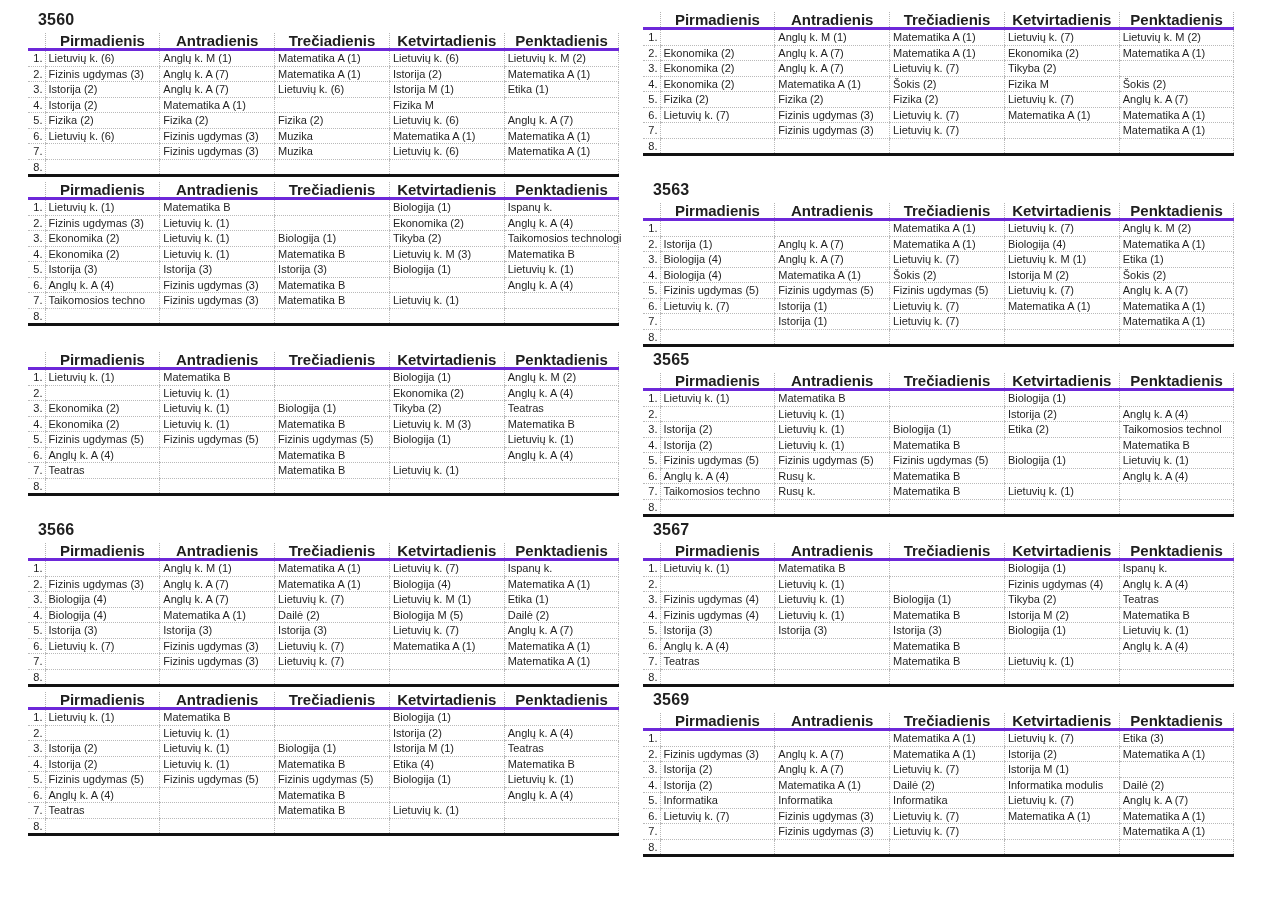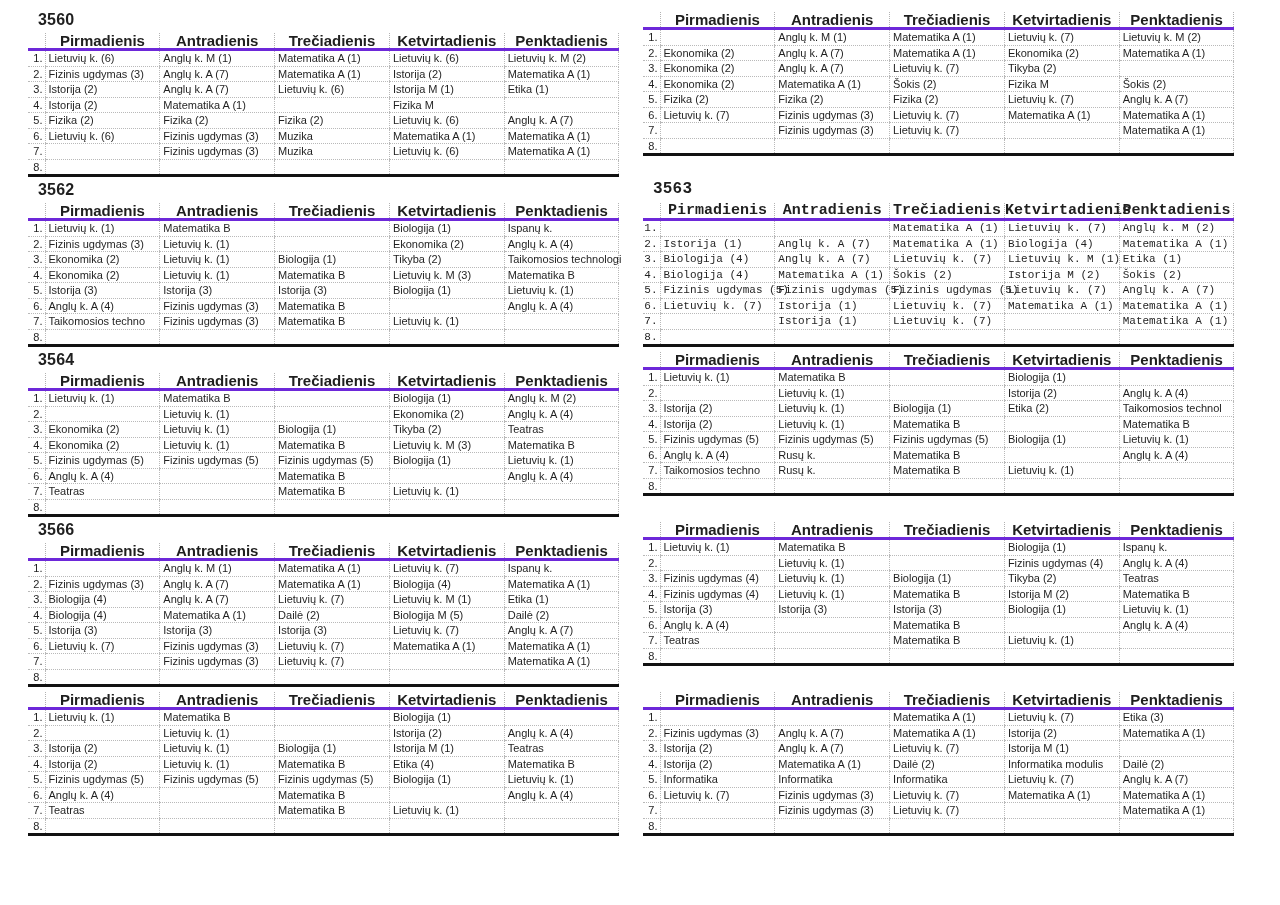--- a/index.html
+++ b/index.html
@@ -224,21 +224,20 @@
             <td></td>
             <td></td>
             <td></td>
             <td class="last"></td>
           </tr>
         </tbody>
     </table>
   </div>
 
   <div class="block" style="left: 28px; top: 182px;">
-    <div class="title">3562</div>
     <table class="tt">
       <colgroup>
           <col class="numcol">
           <col class="daycol">
           <col class="daycol">
           <col class="daycol">
           <col class="daycol">
           <col class="daycol">
         </colgroup>
       <thead>
@@ -313,21 +312,21 @@
             <td></td>
             <td></td>
             <td></td>
             <td></td>
             <td class="last"></td>
           </tr>
         </tbody>
     </table>
   </div>
 
-  <div class="block" style="left: 643px; top: 182px; font-family: Liberation Mono, monospace;">
+  <div class="block" style="left: 643px; top: 182px;">
     <div class="title">3563</div>
     <table class="tt">
       <colgroup>
           <col class="numcol">
           <col class="daycol">
           <col class="daycol">
           <col class="daycol">
           <col class="daycol">
           <col class="daycol">
         </colgroup>
@@ -404,21 +403,20 @@
             <td></td>
             <td></td>
             <td></td>
             <td class="last"></td>
           </tr>
         </tbody>
     </table>
   </div>
 
   <div class="block" style="left: 28px; top: 352px;">
-    <div class="title">3564</div>
     <table class="tt">
       <colgroup>
           <col class="numcol">
           <col class="daycol">
           <col class="daycol">
           <col class="daycol">
           <col class="daycol">
           <col class="daycol">
         </colgroup>
       <thead>
@@ -494,20 +492,21 @@
             <td></td>
             <td></td>
             <td></td>
             <td class="last"></td>
           </tr>
         </tbody>
     </table>
   </div>
 
   <div class="block" style="left: 643px; top: 352px;">
+    <div class="title">3565</div>
     <table class="tt">
       <colgroup>
           <col class="numcol">
           <col class="daycol">
           <col class="daycol">
           <col class="daycol">
           <col class="daycol">
           <col class="daycol">
         </colgroup>
       <thead>
@@ -673,20 +672,21 @@
             <td></td>
             <td></td>
             <td></td>
             <td class="last"></td>
           </tr>
         </tbody>
     </table>
   </div>
 
   <div class="block" style="left: 643px; top: 522px;">
+    <div class="title">3567</div>
     <table class="tt">
       <colgroup>
           <col class="numcol">
           <col class="daycol">
           <col class="daycol">
           <col class="daycol">
           <col class="daycol">
           <col class="daycol">
         </colgroup>
       <thead>
@@ -851,20 +851,21 @@
             <td></td>
             <td></td>
             <td></td>
             <td class="last"></td>
           </tr>
         </tbody>
     </table>
   </div>
 
   <div class="block" style="left: 643px; top: 692px;">
+    <div class="title">3569</div>
     <table class="tt">
       <colgroup>
           <col class="numcol">
           <col class="daycol">
           <col class="daycol">
           <col class="daycol">
           <col class="daycol">
           <col class="daycol">
         </colgroup>
       <thead>

